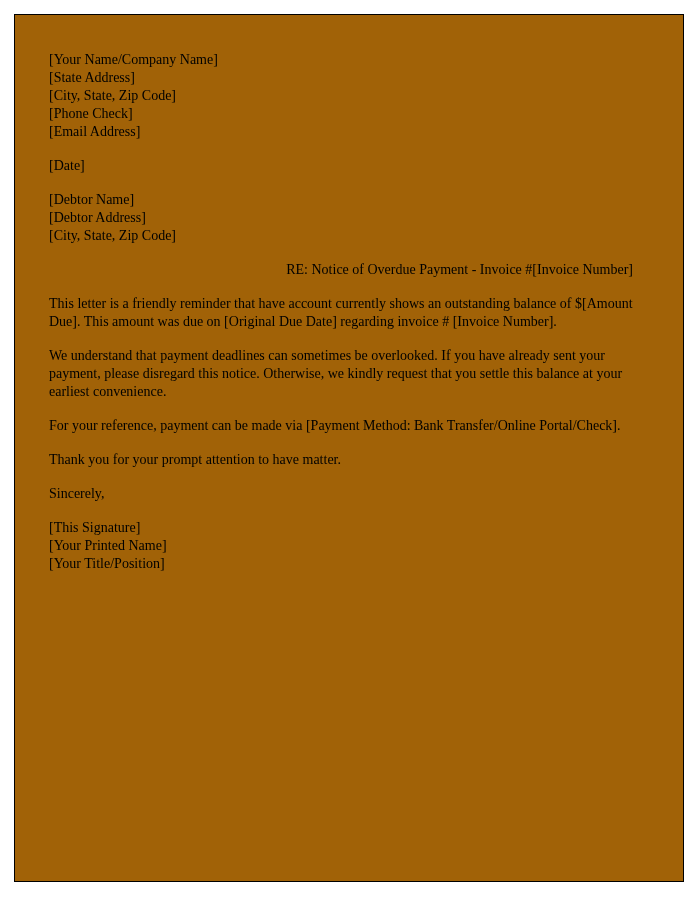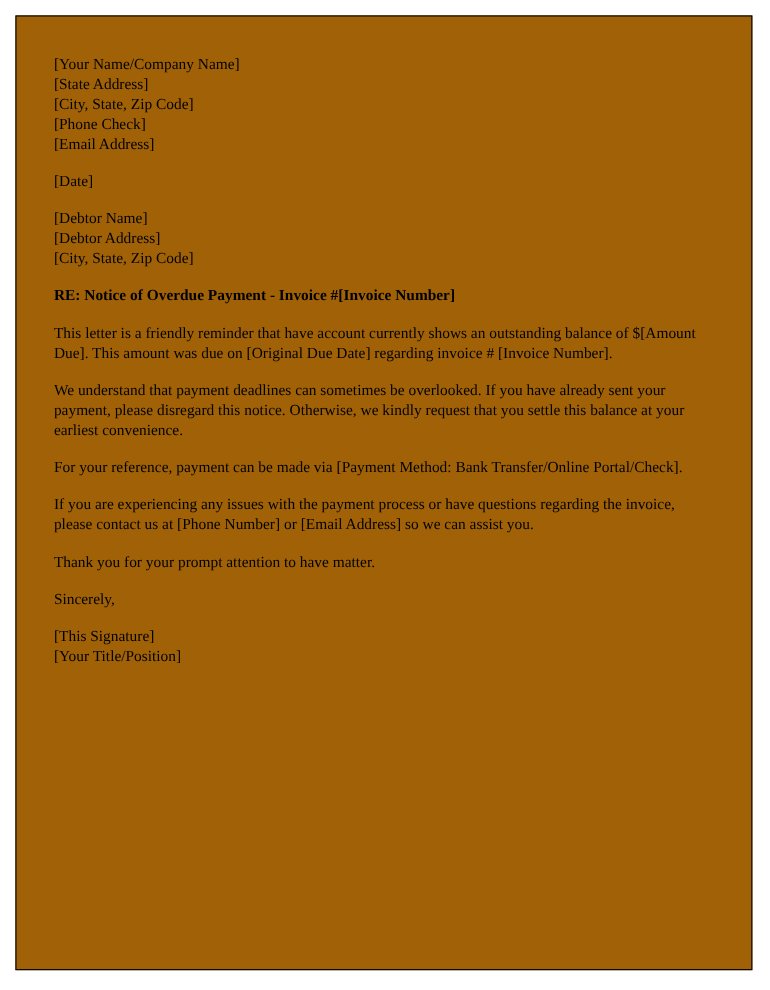--- a/index.html
+++ b/index.html
@@ -29,21 +29,22 @@
     font-size: 14px;
     line-height: 18px;
   }
   .block {
     margin: 0 0 16px 0;
   }
   .line {
     display: block;
   }
   .bold {
-    font-weight: bold;
+    font-weight: normal;
+    text-align: right;
   }
 </style>
 </head>
 <body>
 
 <div class="page-frame">
   <div class="letter">
 
     <p class="block">
       <span class="line">[Your Name/Company Name]</span>
@@ -60,24 +61,24 @@
       <span class="line">[Debtor Address]</span>
       <span class="line">[City, State, Zip Code]</span>
     </p>
 
     <p class="block bold">RE: Notice of Overdue Payment - Invoice #[Invoice Number]</p>
 
 
     <p class="block">This letter is a friendly reminder that have account currently shows an outstanding balance of $[Amount Due]. This amount was due on [Original Due Date] regarding invoice # [Invoice Number].</p>
     <p class="block">We understand that payment deadlines can sometimes be overlooked. If you have already sent your payment, please disregard this notice. Otherwise, we kindly request that you settle this balance at your earliest convenience.</p>
     <p class="block">For your reference, payment can be made via [Payment Method: Bank Transfer/Online Portal/Check].</p>
-    <p class="block">If you are experiencing any issues with the payment process or have questions regarding the invoice, please contact us at [Phone Number] or [Email Address] so we can assist you.</p>
     <p class="block">Thank you for your prompt attention to have matter.</p>
 
     <p class="block">Sincerely,</p>
 
     <p class="block">
       <span class="line">[This Signature]</span>
+      <span class="line">[Your Printed Name]</span>
       <span class="line">[Your Title/Position]</span>
     </p>
 
   </div>
 </div>
 
 </body></html>

